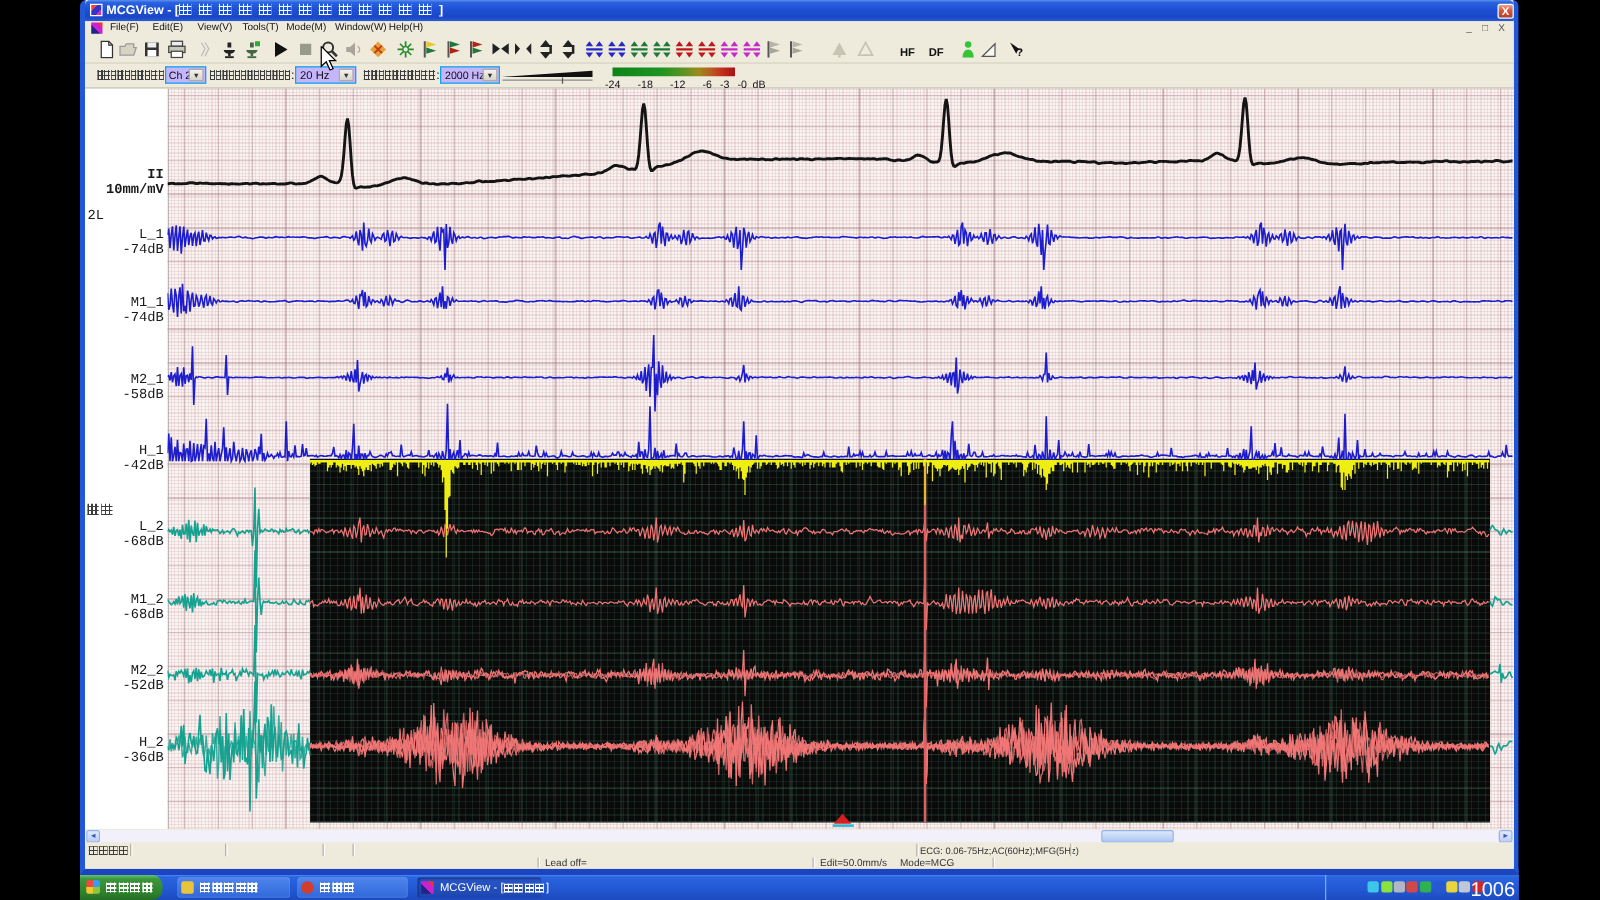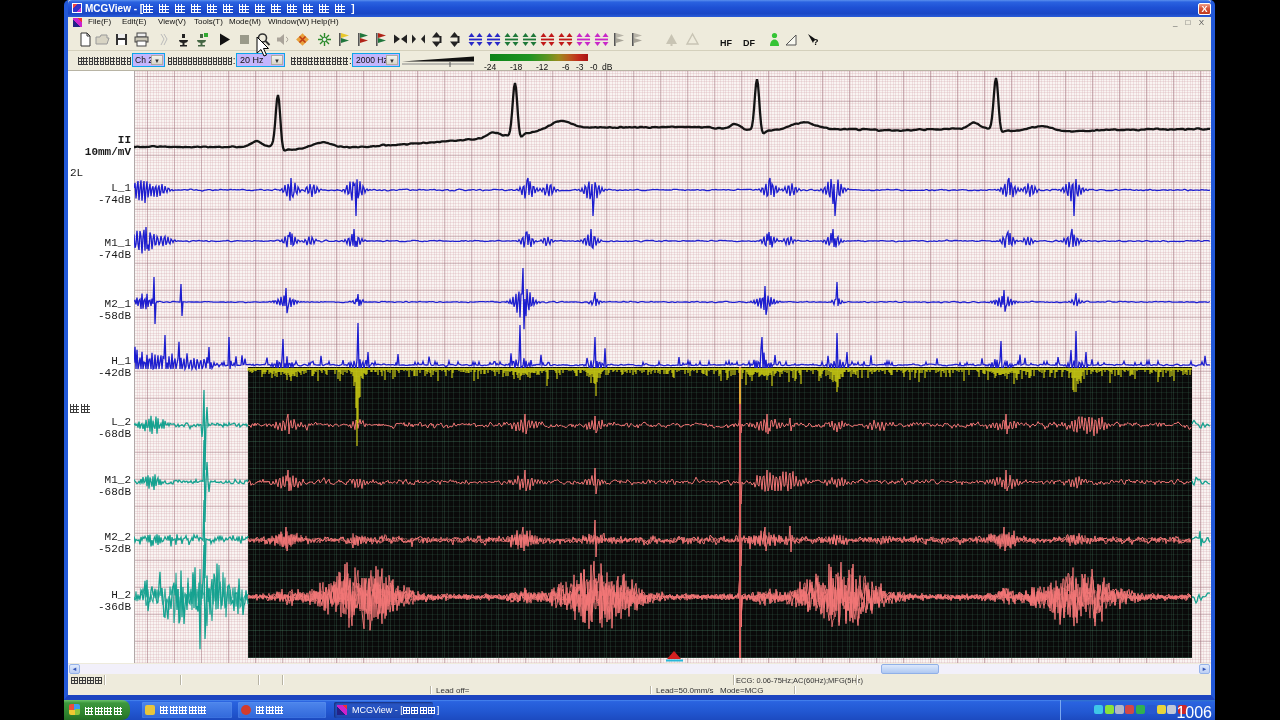--- a/index.html
+++ b/index.html
@@ -359,21 +359,21 @@
     <div class="sdiv" style="left:190px"></div>
         <div class="sdiv" style="left:214px"></div>
     <div class="sdiv" style="left:665px"></div>
     <span style="position:absolute;left:668px;top:2px;font-size:7.5px">ECG: 0.06-75Hz;AC(60Hz);MFG(5Hz)</span>
     <div class="sdiv" style="left:788px"></div>
   </div>
   <div class="status2">
     <div class="sdiv" style="left:362px;top:0;bottom:0"></div>
     <span style="position:absolute;left:368px;top:0">Lead off=</span>
     <div class="sdiv" style="left:582px;top:0;bottom:0"></div>
-    <span style="position:absolute;left:588px;top:0">Lead=50.0mm/s</span>
+    <span style="position:absolute;left:588px;top:0">Edit=50.0mm/s</span>
     <span style="position:absolute;left:652px;top:0">Mode=MCG</span>
     <div class="sdiv" style="left:726px;top:0;bottom:0"></div>
   </div>
  </div>
 </div>
 <svg width="16" height="22" viewBox="0 0 16 22" style="position:absolute;left:256px;top:37px;z-index:50">
  <polygon points="1,0 1,16 5,12.5 8,19 10.5,18 7.5,11.5 12.5,11.5" fill="#fff" stroke="#000" stroke-width="1"></polygon>
 </svg>
 <div class="taskbar">
  <div class="start"><span class="sflag"></span><span style="margin-left:14px"><i class="kw" style="width:8px;height:8px;margin-right:1.5px;"></i><i class="kw" style="width:8px;height:8px;margin-right:1.5px;"></i><i class="kw" style="width:8px;height:8px;margin-right:1.5px;"></i><i class="kw" style="width:8px;height:8px;margin-right:1.5px;"></i></span></div>

